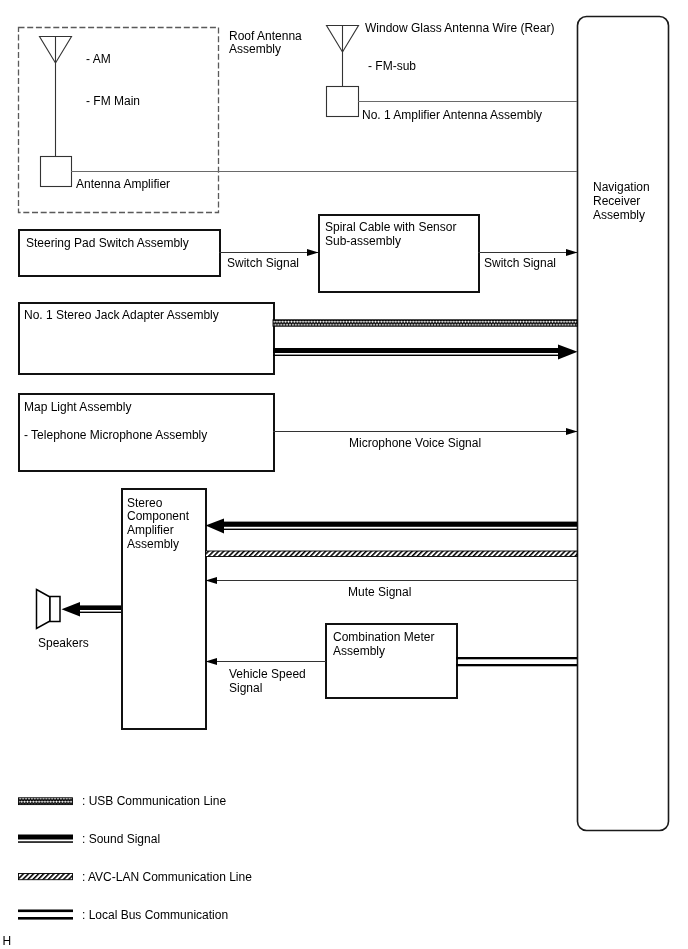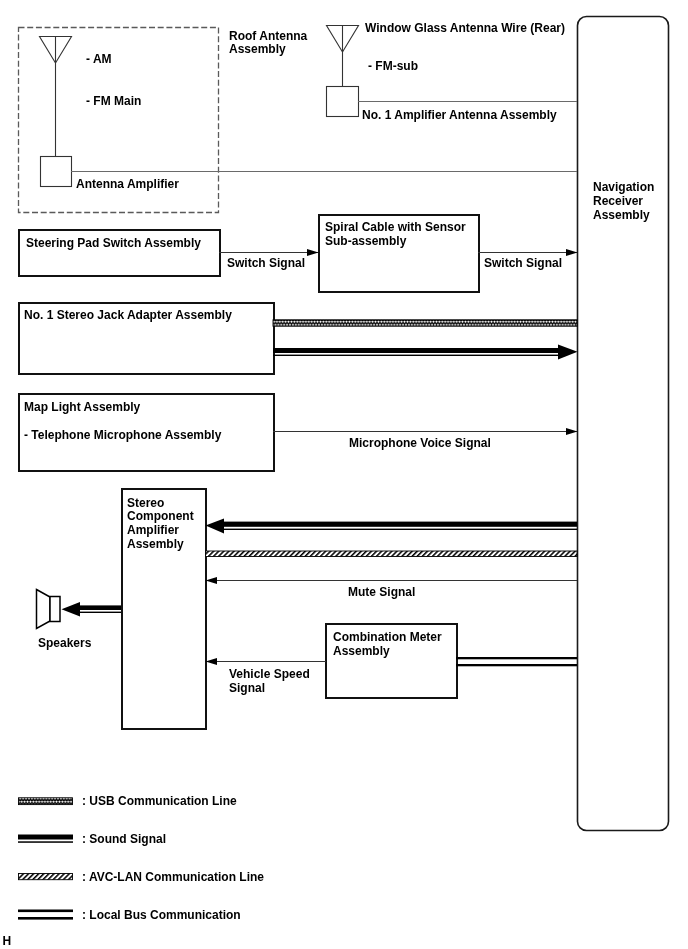--- a/index.html
+++ b/index.html
@@ -1,17 +1,17 @@
 <!DOCTYPE html>
 <html><head>
 <meta charset="utf-8">
 <style>
   html,body{margin:0;padding:0;background:#fff;}
   body{width:688px;height:949px;overflow:hidden;font-family:"Liberation Sans",sans-serif;}
-  #stage{position:relative;width:688px;height:949px;background:#eab308;font-weight:bold;}
+  #stage{position:relative;width:688px;height:949px;background:#eab308;}
   svg{position:absolute;left:0;top:0;display:block;}
   text.t{font-family:"Liberation Sans",sans-serif;fill:#000;-webkit-font-smoothing:antialiased;}
 </style>
 </head>
 <body>
 
 <div id="stage">
 <svg width="688" height="949" viewBox="0 0 688 949">
 
   <defs>

